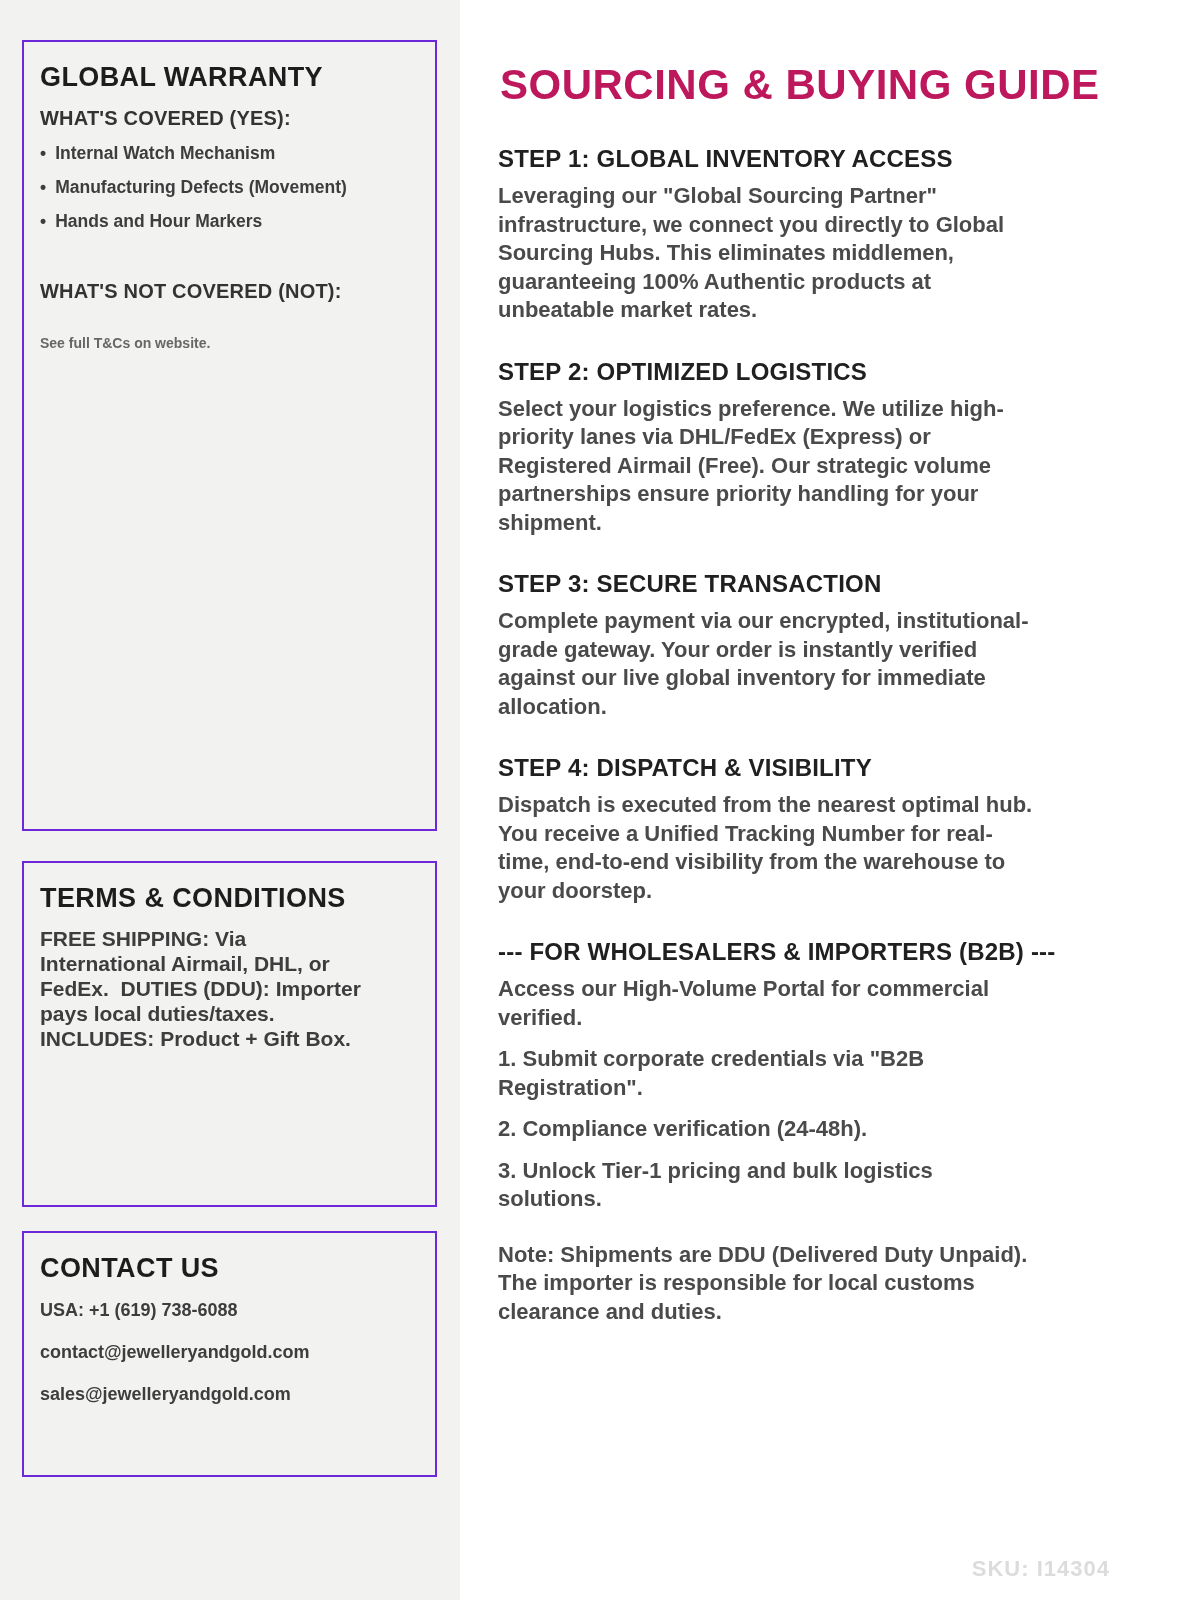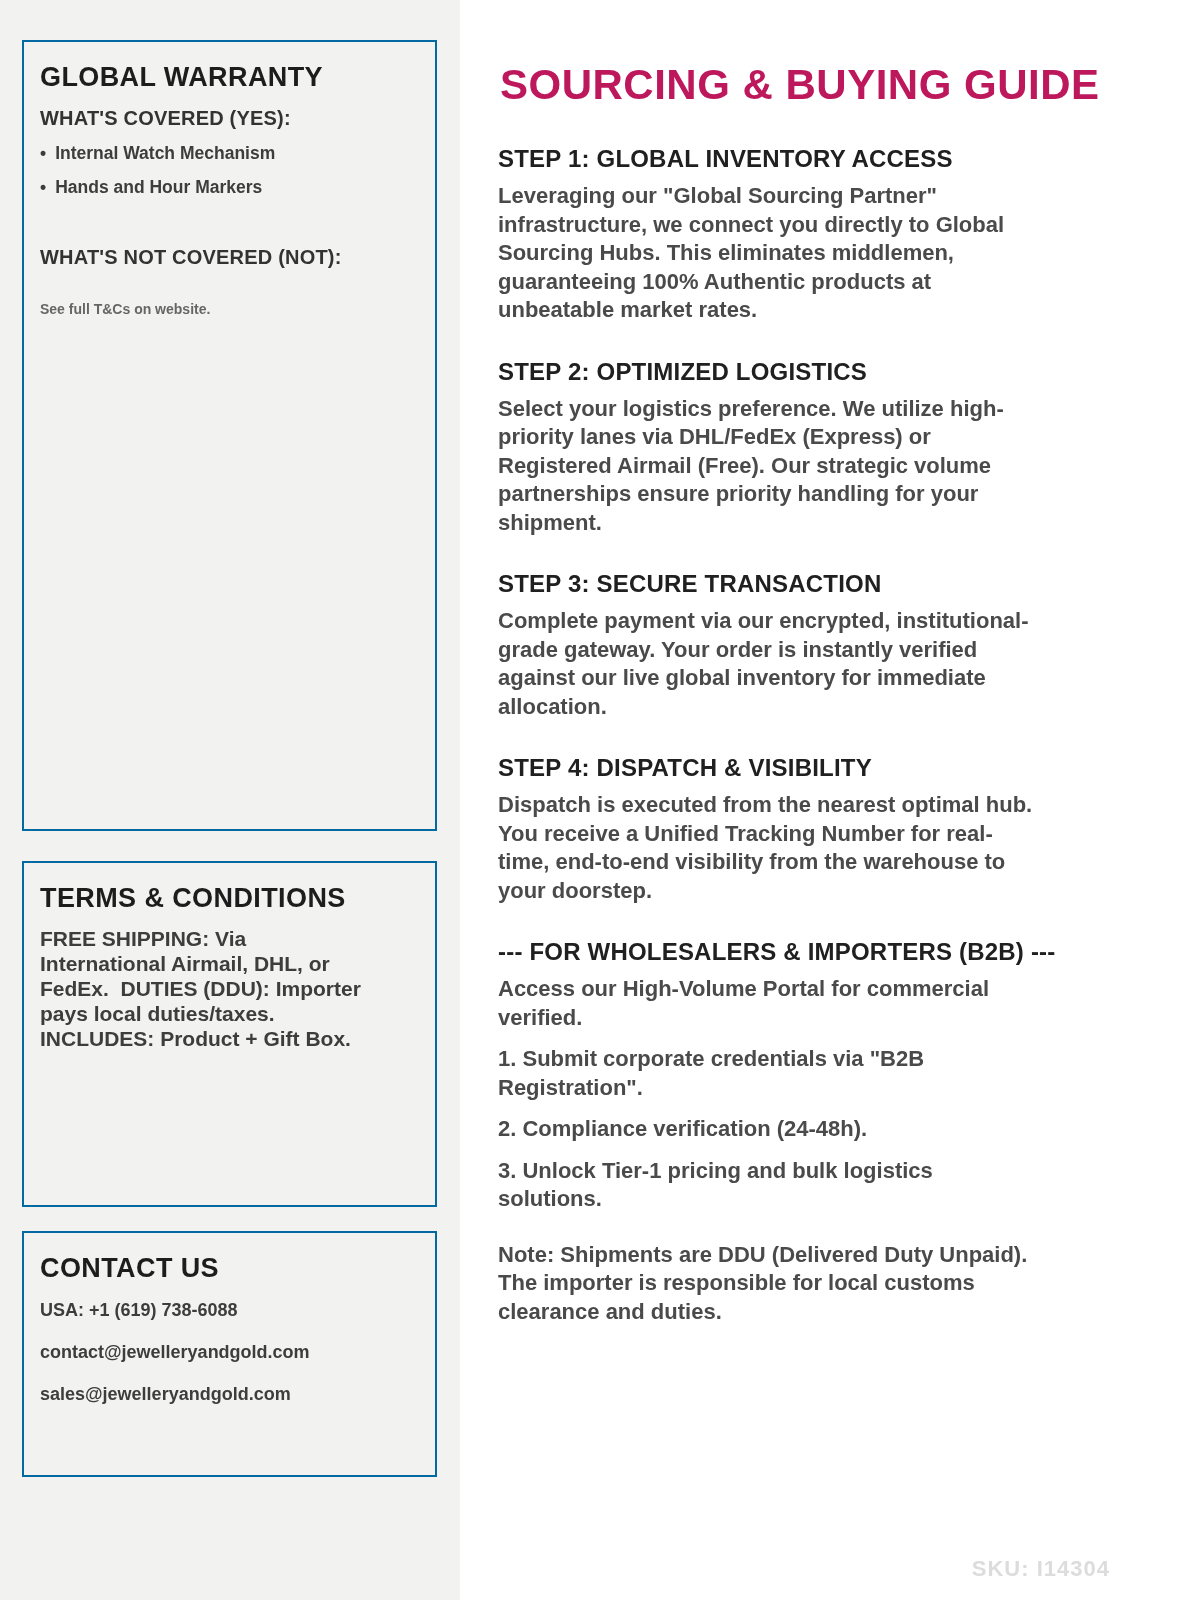--- a/index.html
+++ b/index.html
@@ -12,21 +12,21 @@
   .page { position: relative; width: 1200px; height: 1600px; background: #ffffff; }
 
   
   .sidebar {
     position: absolute; left: 0; top: 0;
     width: 460px; height: 1600px;
     background: #f2f2f1;
   }
   .box {
     position: absolute; left: 22px; width: 415px;
-    border: 2px solid #0369a1;
+    border: 2px solid #6d28d9;
     background: #f2f2f1;
     padding: 20px 16px;
   }
   .box-warranty { top: 40px;  height: 791px; }
   .box-terms    { top: 861px; height: 346px; }
   .box-contact  { top: 1231px; height: 246px; }
 
   .box h2 {
     font-size: 27px; font-weight: 800; color: #1d1d1d;
     letter-spacing: 0.4px; margin: 0 0 12px 0;
@@ -90,20 +90,21 @@
 
 <div class="page">
 
   <div class="sidebar">
 
     <div class="box box-warranty">
       <h2>GLOBAL WARRANTY</h2>
       <div class="sub">WHAT'S COVERED (YES):</div>
       <ul class="blist">
         <li>Internal Watch Mechanism</li>
+        <li>Manufacturing Defects (Movement)</li>
         <li>Hands and Hour Markers</li>
       </ul>
       <div class="sub gap">WHAT'S NOT COVERED (NOT):</div>
       <div class="footnote">See full T&amp;Cs on website.</div>
     </div>
 
     <div class="box box-terms">
       <h2>TERMS &amp; CONDITIONS</h2>
       <div class="terms-body">FREE SHIPPING: Via International Airmail, DHL, or FedEx.  DUTIES (DDU): Importer pays local duties/taxes.  INCLUDES: Product + Gift Box.</div>
     </div>

